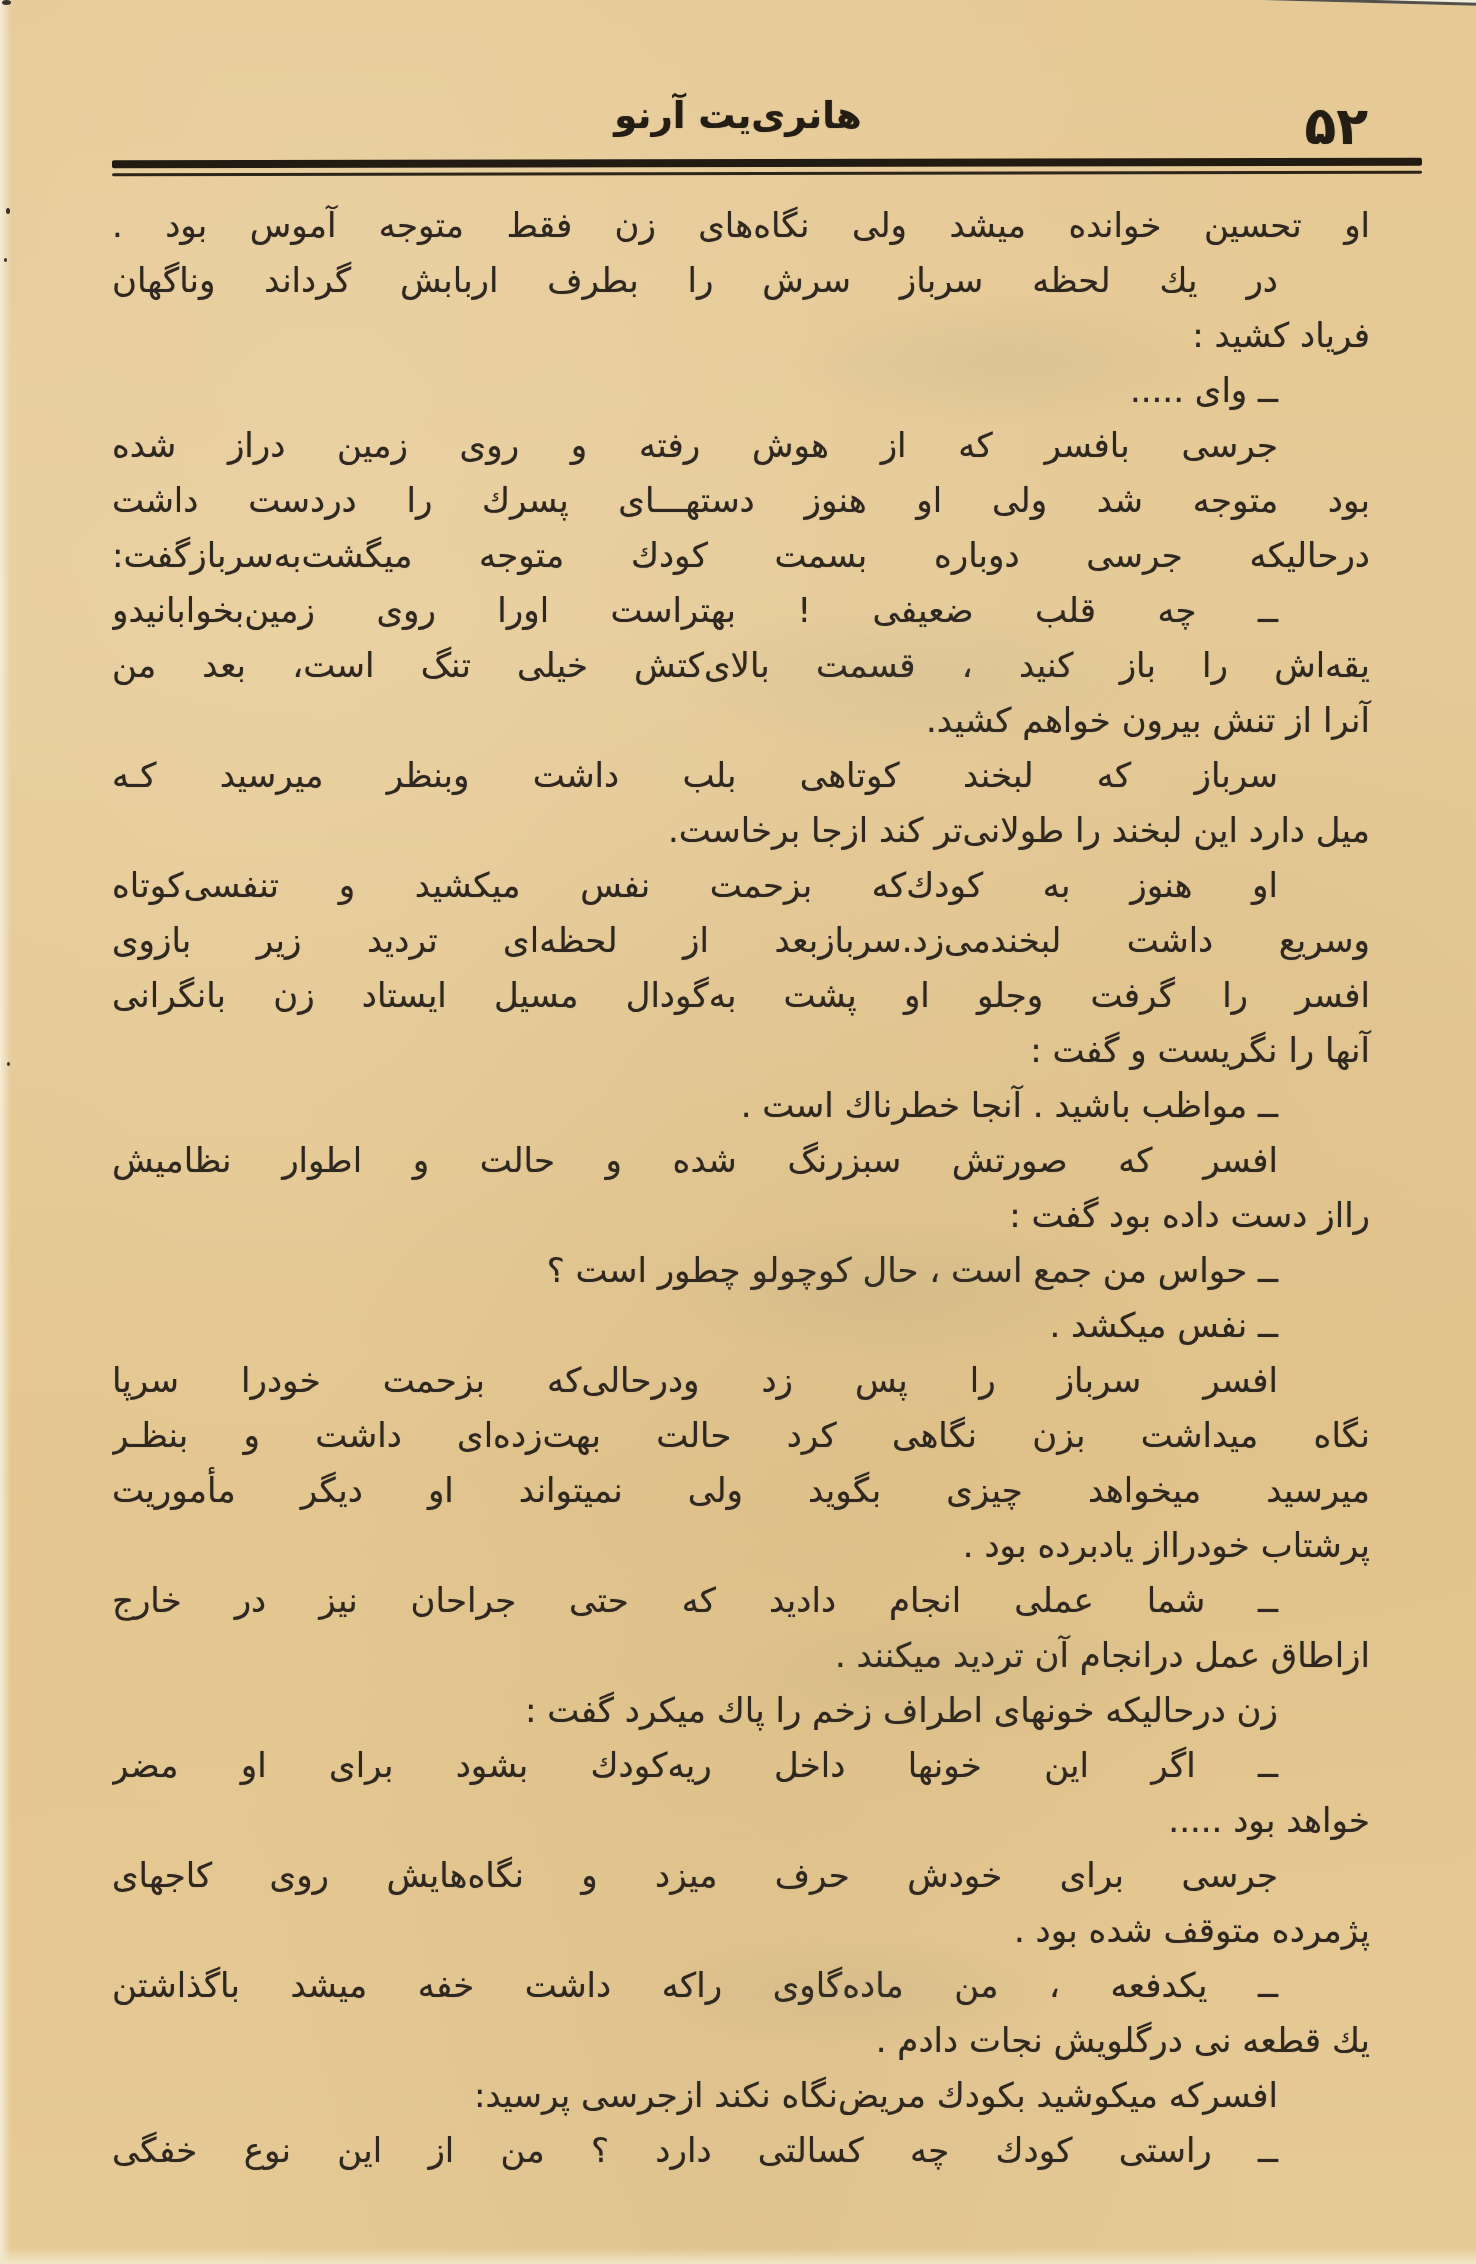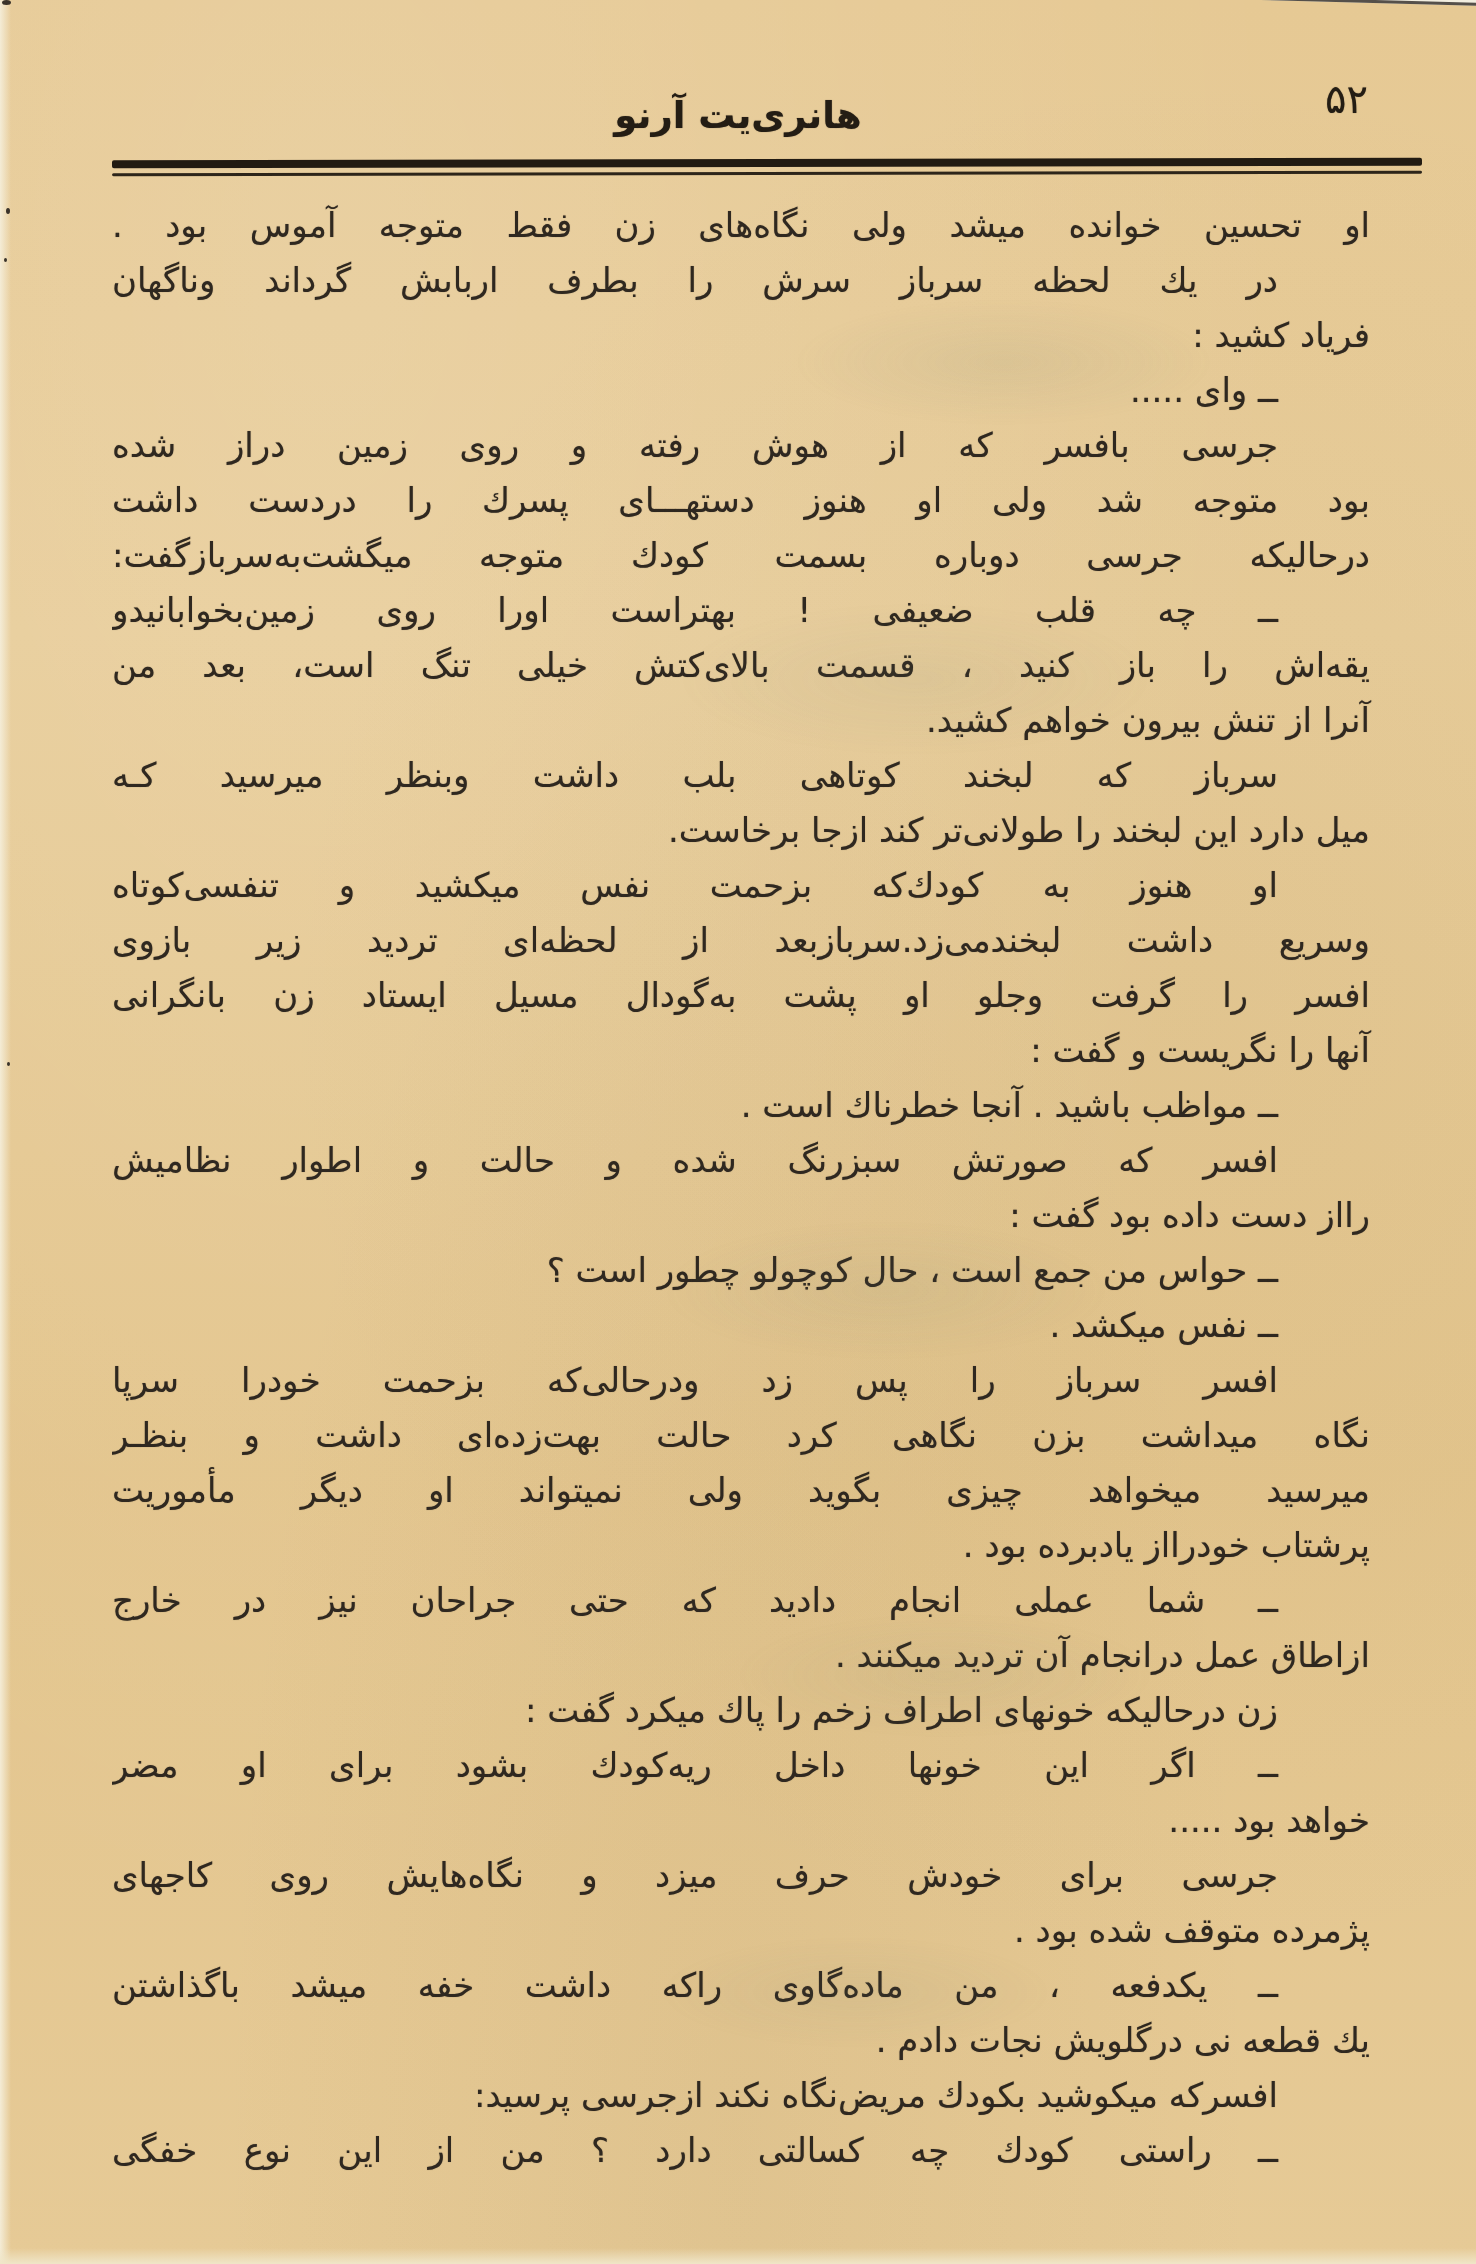--- a/index.html
+++ b/index.html
@@ -41,22 +41,22 @@
   .speck.s4{left:7px;top:1062px;width:3px;height:4px;}
 
   .header{position:relative;height:198px;}
   .title{
     position:absolute;top:94px;left:0;width:100%;
     text-align:center;font-size:37px;font-weight:bold;
     letter-spacing:0;color:#241d14;
     text-shadow:0 0 1px rgba(36,29,20,.55);
   }
   .pagenum{
-    position:absolute;top:76px;right:108px;
-    font-size:40px;font-weight:normal;color:#241d14;
+    position:absolute;top:96px;right:108px;
+    font-size:52px;font-weight:bold;color:#241d14;
     text-shadow:0 0 1px rgba(36,29,20,.5);
   }
   .rule{position:absolute;top:159px;left:112px;width:1310px;transform:rotate(-0.12deg);}
   .rule .thick{height:8px;background:#221b12;border-radius:2px;}
   .rule .thin{height:3px;margin-top:5px;background:#2d251a;border-radius:2px;}
 
   .body-text{
     direction:rtl;
     margin:0 106px 0 112px;
   }

